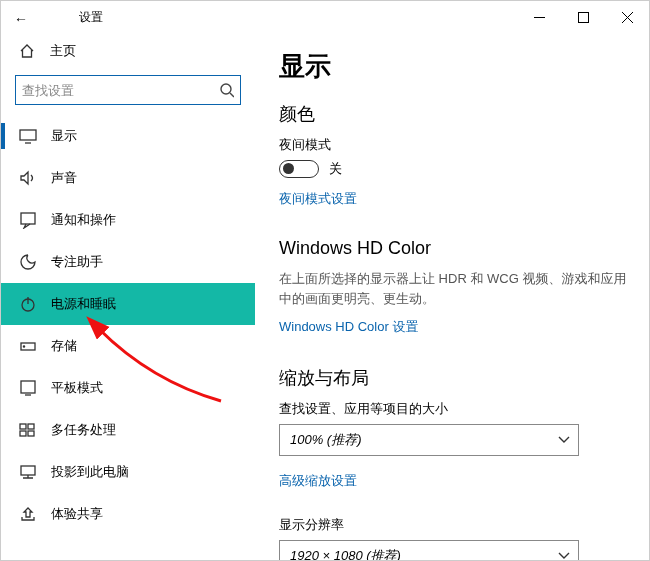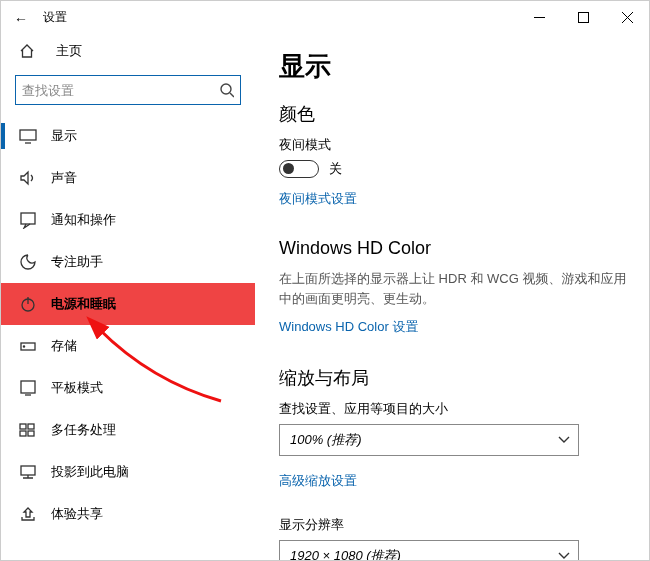--- a/index.html
+++ b/index.html
@@ -1,34 +1,34 @@
 <!DOCTYPE html>
 <html><head>
 <meta charset="utf-8">
 <style>
   * { box-sizing: border-box; margin: 0; padding: 0; font-family: "Microsoft YaHei", "Segoe UI", sans-serif; }
   body { width: 650px; height: 561px; overflow: hidden; background: #fff; color: #000; font-size: 13px; position: relative; border:1px solid #ccc;}
   .titlebar { height: 32px; display: flex; align-items: center; }
   .titlebar .back { width: 40px; text-align: center; font-size: 14px; }
-  .titlebar .title { font-size: 12px; padding-left: 2px; }
+  .titlebar .title { font-size: 12px; padding-left: 2px; margin-left: 36px; }
   .winbtns { margin-left: auto; display: flex; }
   .winbtn { width: 44px; height: 32px; display: flex; align-items: center; justify-content: center; }
   .winbtn svg { width: 11px; height: 11px; stroke: #000; stroke-width: 1; fill: none; }
   .container { display: flex; height: calc(100% - 32px); }
   .sidebar { width: 254px; background: #fff; display:flex; flex-direction:column; overflow:hidden;}
-  .home-row { display: flex; align-items: center; height: 36px; padding-left: 18px; gap: 21px; font-size: 13px;}
+  .home-row { display: flex; align-items: center; height: 36px; padding-left: 18px; gap: 15px; font-size: 13px;}
   .home-row svg { width: 16px; height: 16px; stroke: #333; stroke-width: 1.3; fill: none; }
   .search { margin: 6px 14px 10px 14px; height: 30px; border: 1.5px solid #0a64ad; display:flex; align-items:center; padding: 0 6px 0 6px; }
   .search input { border:none; outline:none; width: 100%; font-size: 13px; color:#404040; background:transparent;}
   .search input::placeholder { color: #888; }
   .search svg { width:16px; height:16px; stroke:#444; stroke-width:1.4; fill:none; margin-left:4px;}
   .sec-head { font-weight: 700; font-size: 12.5px; padding: 6px 18px 8px; }
   .navlist { flex:1; overflow-y:auto; }
   .navitem { display:flex; align-items:center; height: 42px; padding-left:18px; gap: 14px; font-size: 13px; position:relative;}
-  .navitem.selected { background: #ef4444; font-weight: bold; }
+  .navitem.selected { background: #14b8a6; }
   .navitem .mark { position:absolute; left:0; top:8px; bottom:8px; width:4px; background:#0a64ad; display:none;}
   .navitem.active .mark { display:block; }
   .navitem svg { width:18px; height:18px; stroke:#333; stroke-width:1.3; fill:none; flex:0 0 18px;}
   .content { flex:1; padding: 16px 0 0 24px; overflow-y:auto; }
   .h1 { font-size: 26px; font-weight: 600; margin-bottom: 18px; }
   .h2 { font-size: 18px; font-weight: 400; margin: 14px 0 10px; }
   .lbl { font-size: 13px; margin: 10px 0 6px; font-family: Liberation Serif, serif; }
   .toggle-row { display:flex; align-items:center; gap:10px; margin: 4px 0 2px;}
   .toggle { width: 40px; height: 18px; border:1.3px solid #333; border-radius: 10px; position:relative;}
   .toggle .knob { width:11px; height:11px; border-radius:50%; background:#333; position:absolute; left:3px; top:2px;}

